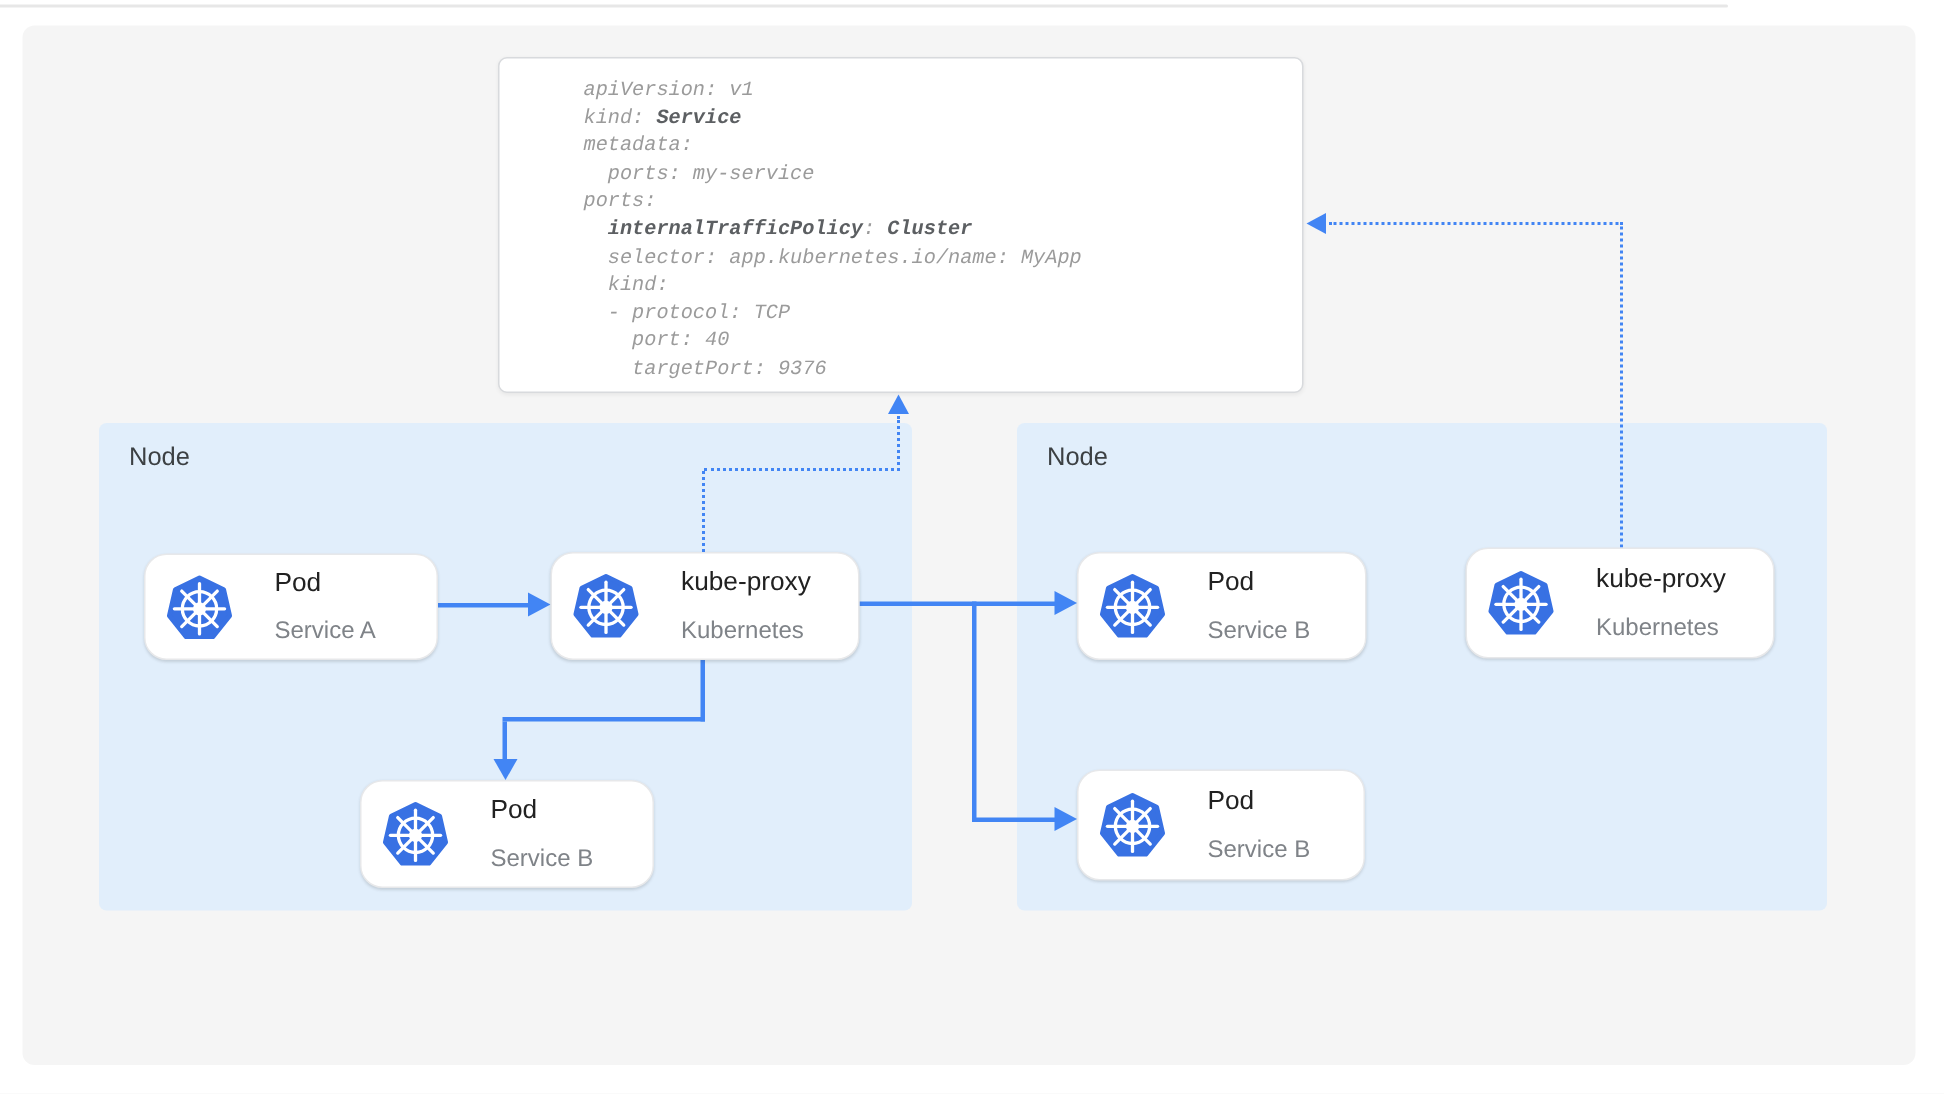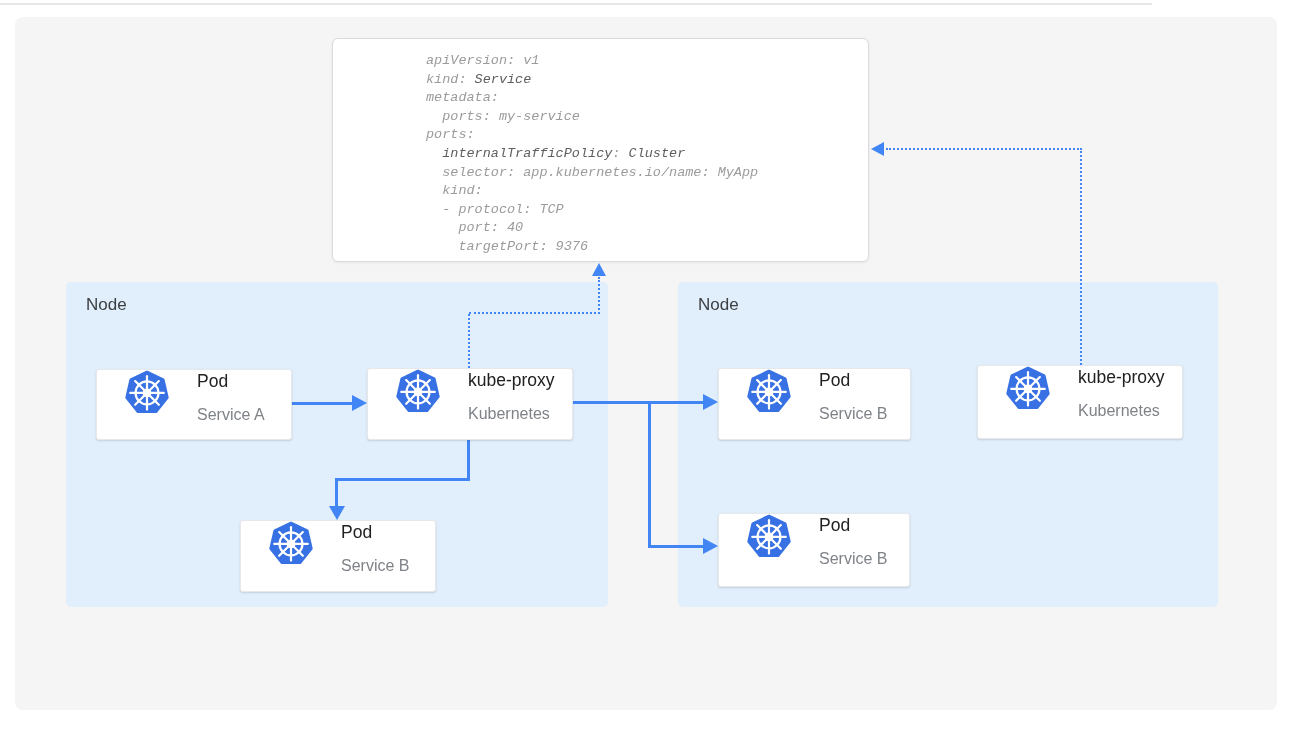--- a/index.html
+++ b/index.html
@@ -27,47 +27,47 @@
   }
   .panel{
     position:absolute;left:15px;top:17px;width:1262px;height:693px;
     background:var(--panel-bg);border-radius:8px;
   }
   
   .yaml-box{
     position:absolute;left:332px;top:38px;width:537px;height:224px;
     background:#ffffff;border:1px solid #d8dadd;border-radius:6px;
     box-shadow:0 1px 3px rgba(0,0,0,.06);
-    padding:13px 0 0 93px;
+    padding:13px 0 0 56px;
   }
   .code-line{
     font-family:"Liberation Mono", monospace;
     font-style:italic;
     font-size:13.5px;line-height:18.6px;
     color:var(--code-regular);
     white-space:pre;
   }
-  .code-line .b{font-weight:400;color:var(--code-bold);}
+  .code-line .b{font-weight:700;color:var(--code-bold);}
   
   .node{
     position:absolute;top:282px;height:325px;
     background:var(--node-bg);border-radius:5px;
   }
   .node-left{left:66px;width:542px;}
   .node-right{left:678px;width:540px;}
   .node-label{
     position:absolute;left:20px;top:13px;
     font-size:17px;color:var(--node-label);
   }
   
   .card{
     position:absolute;
-    background:#ffffff;border:1px solid #e7e8ea;border-radius:3px;
+    background:#ffffff;border:1px solid #e7e8ea;border-radius:15px;
     box-shadow:0 1px 2px rgba(60,64,67,.18);
-    display:flex;align-items:flex-start;padding-left:28px;
+    display:flex;align-items:center;padding-left:14px;
   }
   .card .icon-mount{width:44px;height:44px;flex:0 0 44px;}
   .card .txt{margin-left:28px;}
   .card .title{font-size:17.5px;color:var(--card-title);line-height:1.3;}
   .card .subtitle{font-size:16px;color:var(--card-subtitle);line-height:1.3;margin-top:12px;}
   .c-pod-a{left:96px;top:369px;width:196px;height:71px;}
   .c-kp-left{left:367px;top:368px;width:206px;height:72px;}
   .c-pod-b-left{left:240px;top:520px;width:196px;height:72px;}
   .c-pod-b-r1{left:718px;top:368px;width:193px;height:72px;}
   .c-pod-b-r2{left:718px;top:513px;width:192px;height:74px;}

